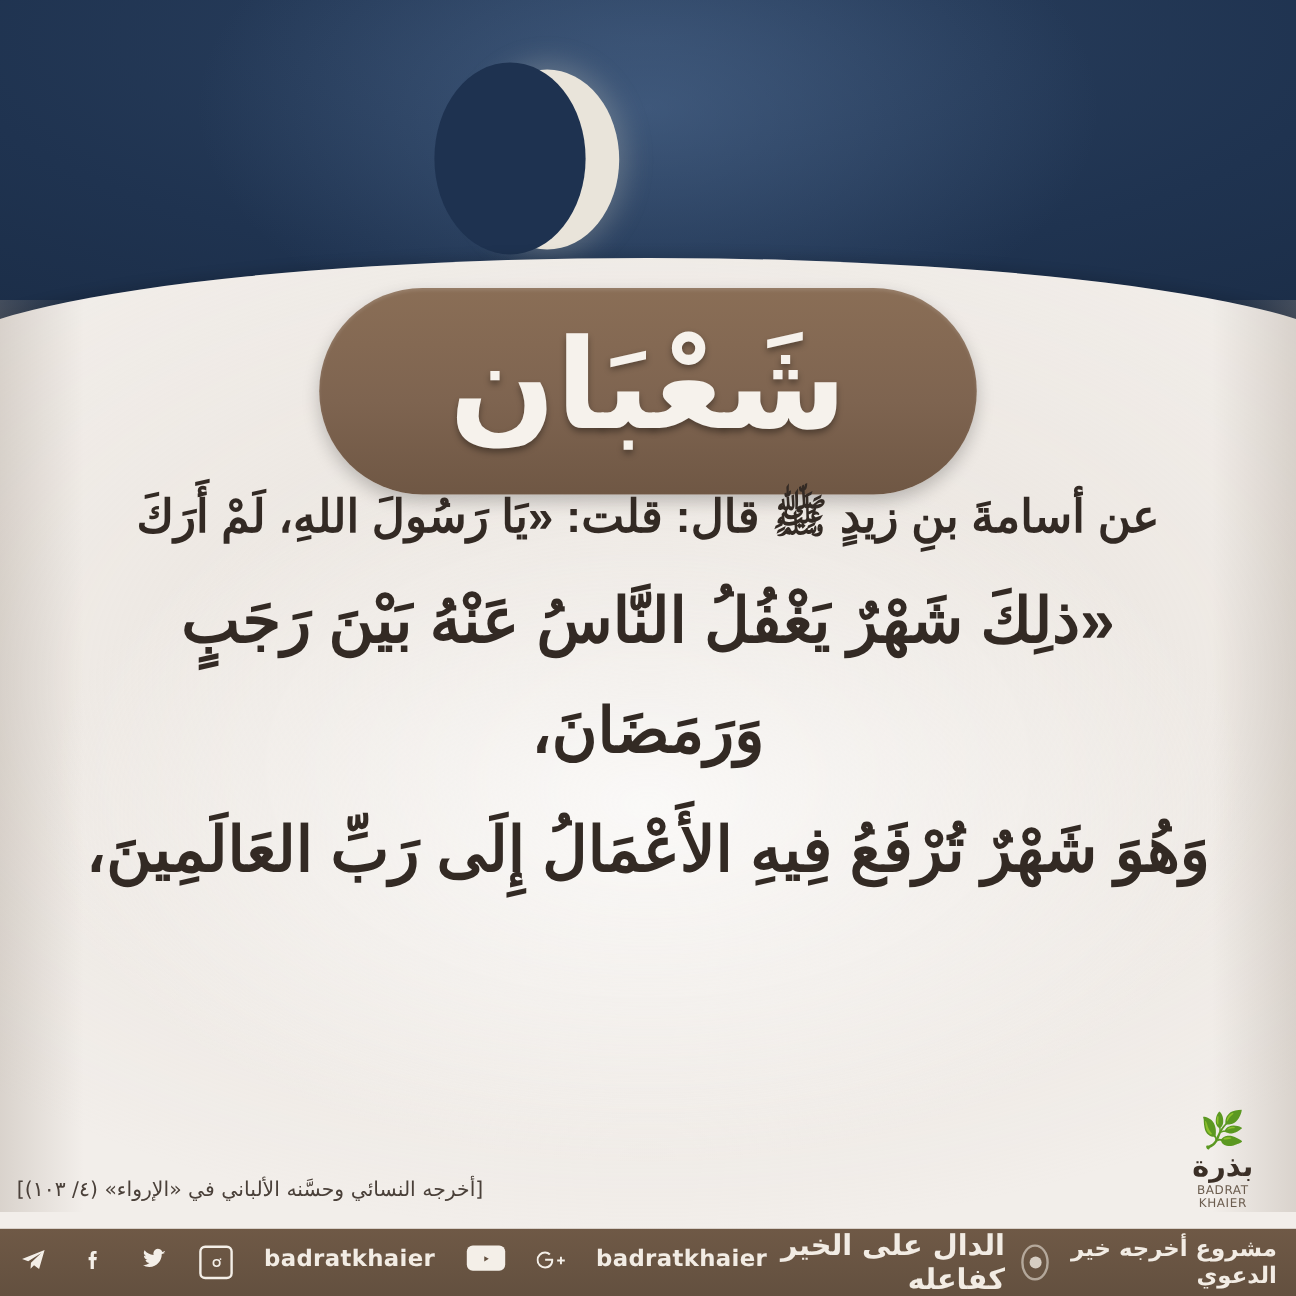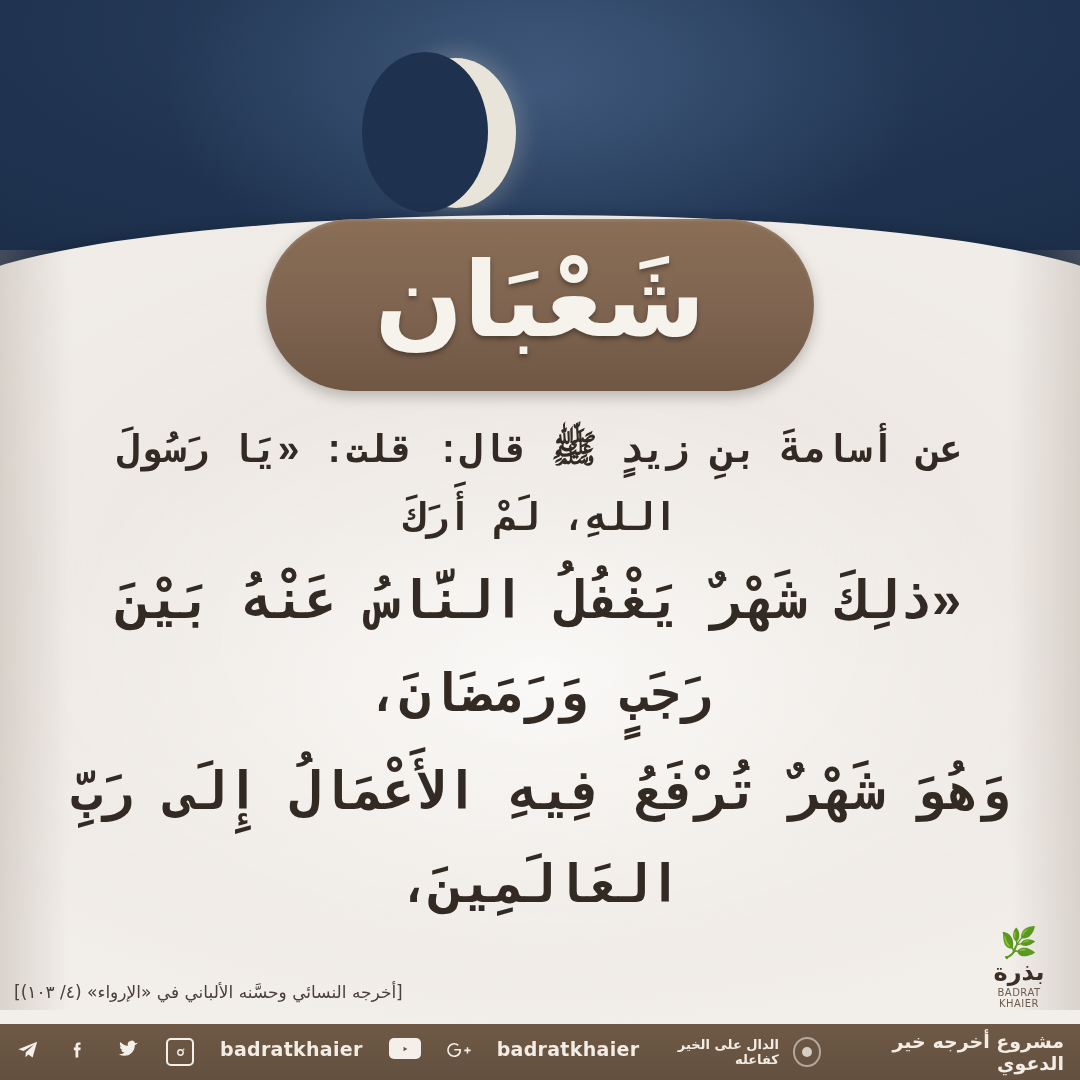--- a/index.html
+++ b/index.html
@@ -93,21 +93,21 @@
   .edge-shade-right {
     right: 0;
     background: linear-gradient(to left, rgba(160,148,136,0.30), rgba(160,148,136,0));
   }
 
   
   .title-plaque {
     position: absolute;
     left: 50%;
     transform: translateX(-50%);
-    top: 219px;
+    top: 240px;
     width: 548px;
     height: 172px;
     background: linear-gradient(180deg, #8a6e56 0%, #7e6450 55%, #6f5744 100%);
     border-radius: 86px;
     box-shadow: 0 6px 14px rgba(0,0,0,0.22), inset 0 2px 3px rgba(255,255,255,0.12);
     display: flex;
     align-items: center;
     justify-content: center;
   }
   .title-text {
@@ -117,28 +117,28 @@
     line-height: 1;
     letter-spacing: 2px;
     text-shadow: 0 3px 5px rgba(0,0,0,0.35);
     font-family: "DejaVu Sans", "Liberation Sans", sans-serif;
     padding-bottom: 10px;
   }
 
   
   .hadith {
     position: absolute;
-    top: 418px;
+    top: 398px;
     left: 58px;
     width: 964px;
     text-align: center;
     color: #332a24;
     font-size: 40px;
     line-height: 1.78;
-    font-family: Liberation Mono, monospace;
+    font-family: Liberation Sans, sans-serif;
     font-weight: bold;
     direction: rtl;
   }
   .hadith p {
     margin: 0 0 6px 0;
   }
   .hadith .line-narrator { font-size: 38px; }
   .hadith .line-quote { font-size: 52px; }
 
   .takhrij {
@@ -220,21 +220,21 @@
     position: absolute;
     left: 50%;
     top: 50%;
     width: 10px;
     height: 10px;
     margin: -5px 0 0 -5px;
     border-radius: 50%;
     background: rgba(242,236,228,0.8);
   }
   .footer-mid {
-    font-size: 13px;
+    font-size: 24px;
     font-weight: bold;
   }
   .footer-left {
     display: flex;
     align-items: flex-start;
     gap: 26px;
     direction: ltr;
   }
   .handle {
     font-size: 19px;

